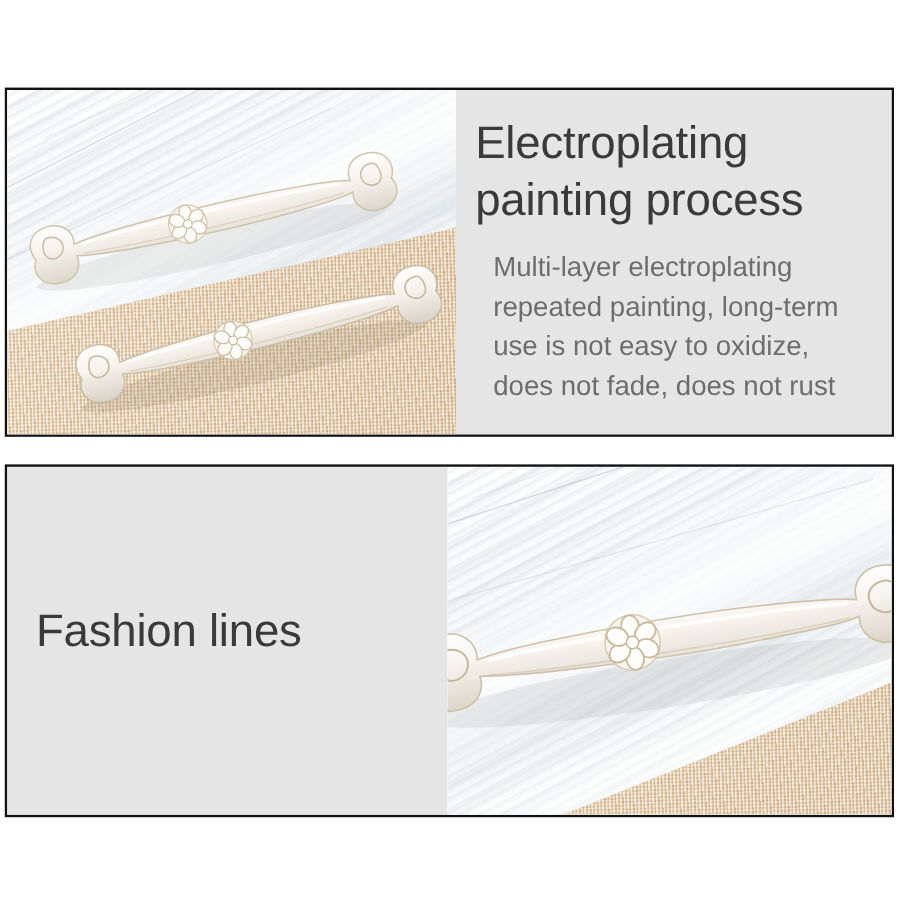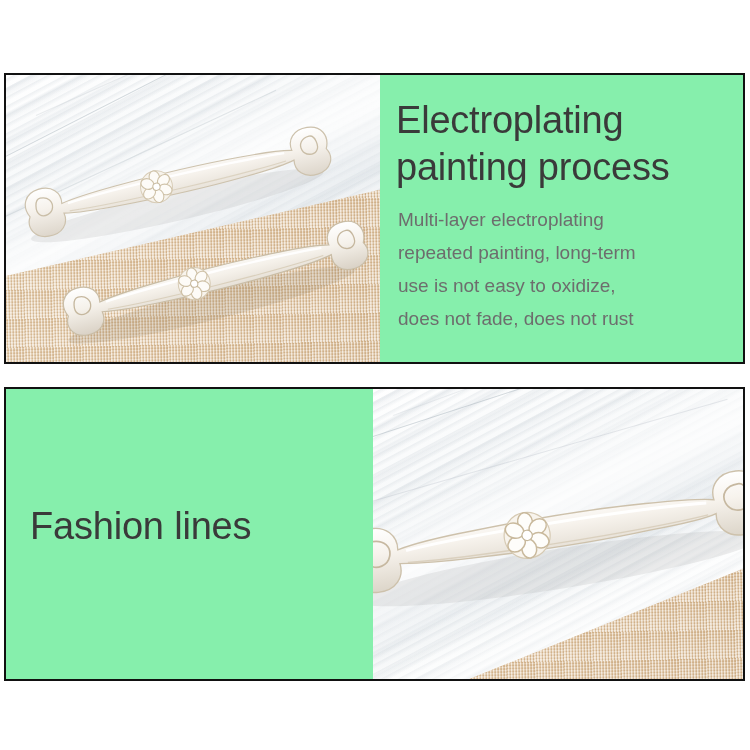--- a/index.html
+++ b/index.html
@@ -75,42 +75,42 @@
   #panel-1 .mat{clip-path:polygon(0% 70%, 100% 40%, 100% 100%, 0% 100%);}
   #panel-2 .mat{clip-path:polygon(0% 100%, 26% 100%, 100% 62%, 100% 100%);}
 
   
   .handle{position:absolute;}
   .handle svg{display:block;overflow:visible;}
 
   
   .textcol{
     position:relative;
-    background:#86efac;
+    background:#e5e5e5;
     flex:1 1 auto;
     box-sizing:border-box;
   }
   #panel-1 .textcol{padding:22px 8px 0 16px;}
   #panel-2 .textcol{padding:0 10px 0 24px;order:1;display:flex;flex-direction:column;justify-content:center;}
 
   .heading{
     color:#3a3a3a;
     font-weight:400;
     letter-spacing:-.2px;
     white-space:pre-line;
   }
   #panel-1 .heading{font-size:38px;line-height:47px;margin:0 0 12px 0;}
   #panel-2 .heading{font-size:38px;line-height:46px;margin:0 0 16px 0;}
 
   .body{
     color:#6d6d6d;
     font-weight:400;
     white-space:pre-line;
   }
-  #panel-1 .body{font-size:19px;line-height:33px;margin:2px;}
+  #panel-1 .body{font-size:23px;line-height:33px;margin:15px;}
   #panel-2 .body{font-size:22px;line-height:33px;margin:0;}
 </style>
 </head>
 <body>
 
 <div class="page">
 
   <section class="panel" id="panel-1">
 
     <div class="photo">

